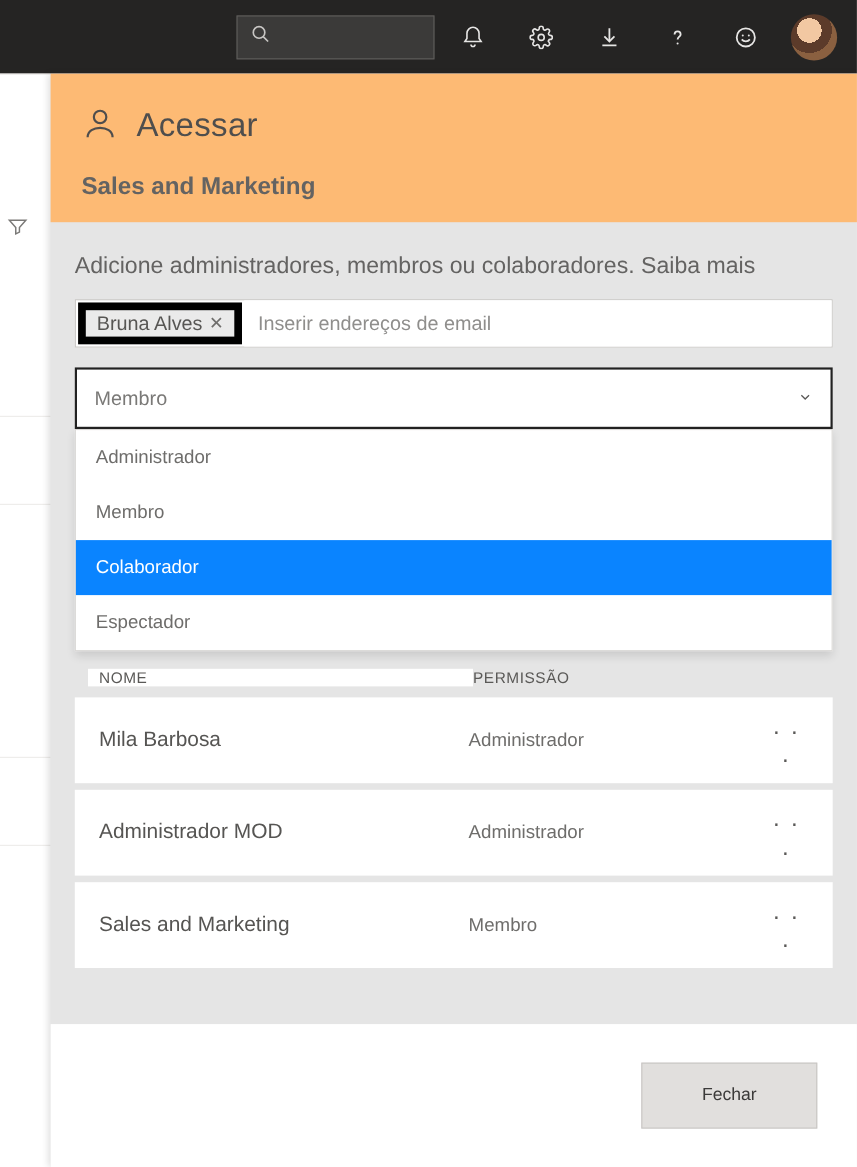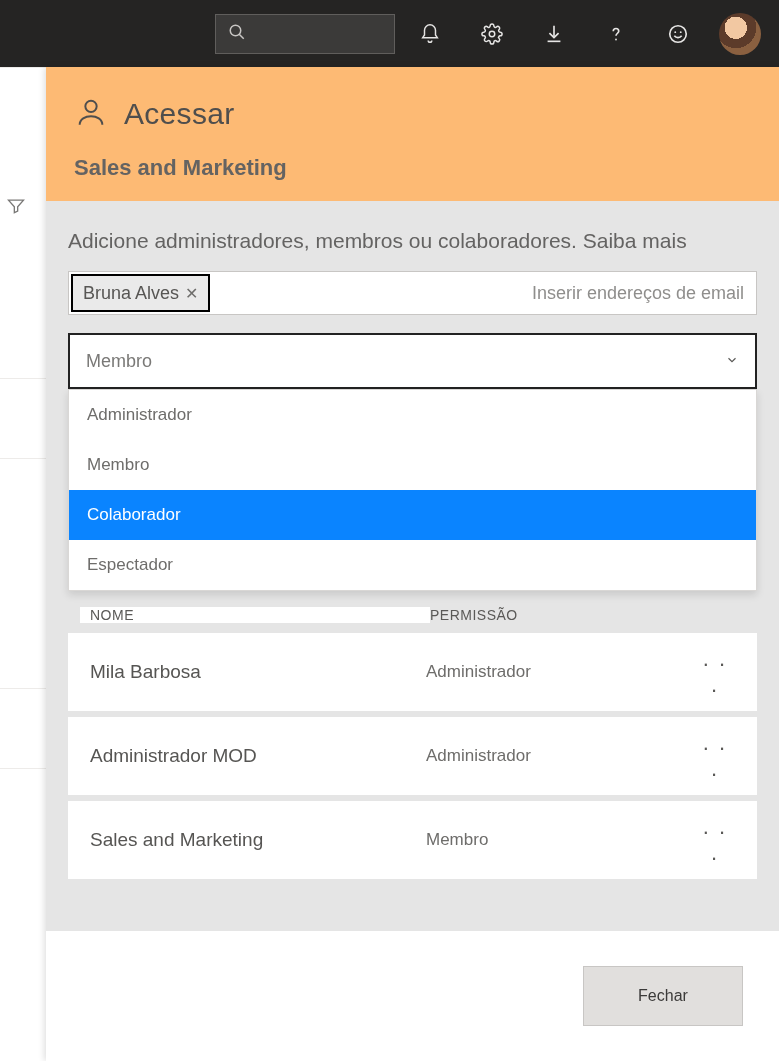--- a/index.html
+++ b/index.html
@@ -105,37 +105,36 @@
       align-items: center;
       background: #fff;
       border: 1px solid #c8c6c4;
       height: 44px;
     }
     .chip {
       display: flex;
       align-items: center;
       gap: 6px;
       background: #eaeaea;
-      border: 2px solid #000000;
+      border: 7px solid #000000;
       padding: 0 10px;
       height: 38px;
       margin: 2px;
       font-size: 18px;
       color: #575654;
     }
     .chip-x { font-size: 16px; cursor: pointer; color: #6f6e6c; }
     .email-input {
       flex: 1;
       border: none;
       outline: none;
       height: 100%;
       padding: 0 12px;
       font-size: 18px;
       color: #3b3a39;
-      text-align: right;
     }
     .email-input::placeholder { color: #8f8e8c; }
     .select-wrap {
       margin-top: 18px;
       position: relative;
     }
     .select-box {
       height: 56px;
       background: #fff;
       border: 2px solid #222;

